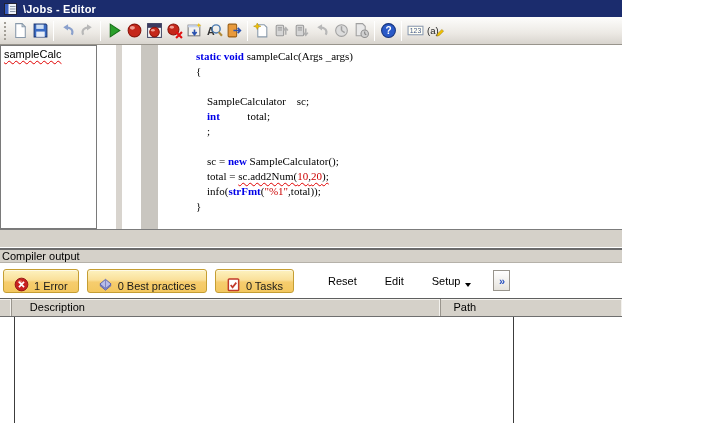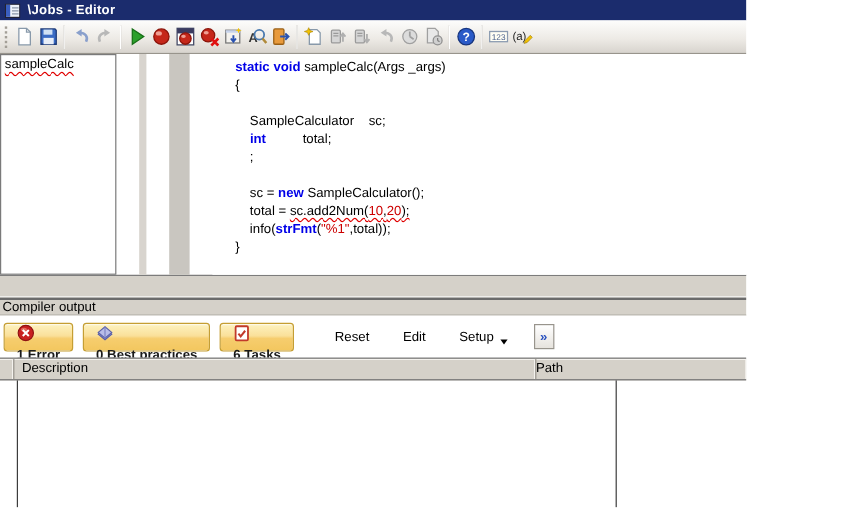--- a/index.html
+++ b/index.html
@@ -29,21 +29,21 @@
   
   .editor { height:184px; display:flex; background:#fff;gap:19px; }
   .method-list {
     width:97px; background:#fff; border:1px solid #7a7a7a; overflow:hidden;
   }
   .method-item { padding:2px 2px 0 3px; white-space:nowrap; }
   .splitter { width:6px; background:#d8d4ce; }
   .gutter { width:17px; background:#c9c6c0; }
   .code {
     flex:1; background:#fff; padding:4px 0 0 19px; overflow:hidden;
-    font-family:Liberation Sans, sans-serif; font-size:11px; line-height:15px;
+    font-family:Liberation Serif, serif; font-size:11px; line-height:15px;
     white-space:pre;
   }
   .cl { height:15px; }
   .cp { color:#000; }
   .ck { color:#0000e8; font-weight:bold; }
   .cn { color:#cc0000; }
   .cs { color:#cc0000; }
   .sq {
     text-decoration-line:underline; text-decoration-style:wavy;
     text-decoration-color:#e00000; text-decoration-thickness:1px;
@@ -51,39 +51,38 @@
   }
   
   .statusstrip { height:19px; background:#d5d1c9; border-top:1px solid #7c7c7c; border-bottom:1px solid #fff; }
   .caption {
     height:15px; background:#d5d1c9; border-top:2px solid #6b6b6b;
     line-height:12px; padding-left:2px; border-bottom:1px solid #b5b1a9;
   }
   
   .btnrow { height:35px; background:#fff; display:flex; align-items:center; padding-left:3px; }
   .gold-btn {
-    height:24px; display:flex; align-items:flex-start; gap:5px; padding:0 10px;
+    height:24px; display:flex; align-items:flex-end; gap:5px; padding:0 10px;
     background:linear-gradient(#fdf2c0, #fae09a 45%, #f6cd6e 55%, #f3c75f);
     border:1px solid #c59e33; border-radius:3px; margin-right:8px;
-    font-weight:bold; font-size:11px; color:#1a1a1a; cursor:default;
+    font-weight:normal; font-size:11px; color:#1a1a1a; cursor:default;
     box-shadow:inset 0 1px 0 rgba(255,255,255,.6);
-    flex-direction:column;
   }
   .gold-btn svg { width:15px; height:15px; flex:0 0 auto; }
   .actions { display:flex; align-items:center; margin-left:12px; }
   .action { padding:0 14px; font-size:11px; color:#000; display:flex; align-items:flex-end; cursor:default; }
   .caret { width:0; height:0; border-left:3.5px solid transparent; border-right:3.5px solid transparent; border-top:4px solid #000; margin-left:5px; }
   .overflow {
     width:17px; height:21px; margin-left:8px; border:1px solid #98948c;
     background:linear-gradient(#fff,#e6e3dd); color:#2a52c0; font-weight:bold;
     font-size:11px; font-family:"Liberation Sans",sans-serif; text-align:center; line-height:18px; cursor:default;
   }
   
   .tablewrap { height:125px; position:relative; border-top:1px solid #5f5f5f; background:#fff; }
-  .thead { height:18px; background:#d5d1c9; display:flex; border-bottom:1px solid #6e6e6e; box-shadow:inset 0 1px 0 #f4f2ee; }
+  .thead { height:18px; background:#d5d1c9; display:flex; border-bottom:1px solid #6e6e6e; box-shadow:inset 0 1px 0 #f4f2ee;gap:12px; }
   .th { padding:2px 0 0 6px; font-size:11px; color:#000; border-right:1px solid #9a968e; box-shadow:inset -1px 0 0 #f4f2ee; overflow:hidden; white-space:nowrap; }
   .th.c0 { width:14px; padding-left:0; }
   .th.c1 { width:499px; }
   .th.c2 { width:202px; padding-left:0; border-right:none; }
   .trow { height:32px; background:#d5d1c9; border-bottom:1px solid #3c3c3c; display:flex; }
   .td { padding-top:4px; overflow:hidden; white-space:nowrap; font-size:11px; }
   .td.c0 { width:14px; padding:2px 0 0 0; }
   .td.c0 svg { width:15px; height:15px; }
   .td.c1 { width:499px; padding-left:6px; }
   .td.c2 { width:202px; padding-left:8px; }
@@ -287,21 +286,21 @@
           </span>
           <span>0 Best practices</span>
         </button>
         <button class="gold-btn">
           <span style="display: flex;">
             <svg viewBox="0 0 16 16">
               <rect x="2.5" y="2" width="11" height="12.5" rx="1" fill="#fff" stroke="#c23a2a" stroke-width="1.6"></rect>
               <path d="M5 8.5l2 2.5 4-5" fill="none" stroke="#c23a2a" stroke-width="1.8"></path>
             </svg>
           </span>
-          <span>6 Tasks</span>
+          <span>0 Tasks</span>
         </button>
       </div>
     <div class="actions" id="actions">
         <div class="action">
           <span>Reset</span>
         </div>
         <div class="action">
           <span>Edit</span>
         </div>
         <div class="action">

